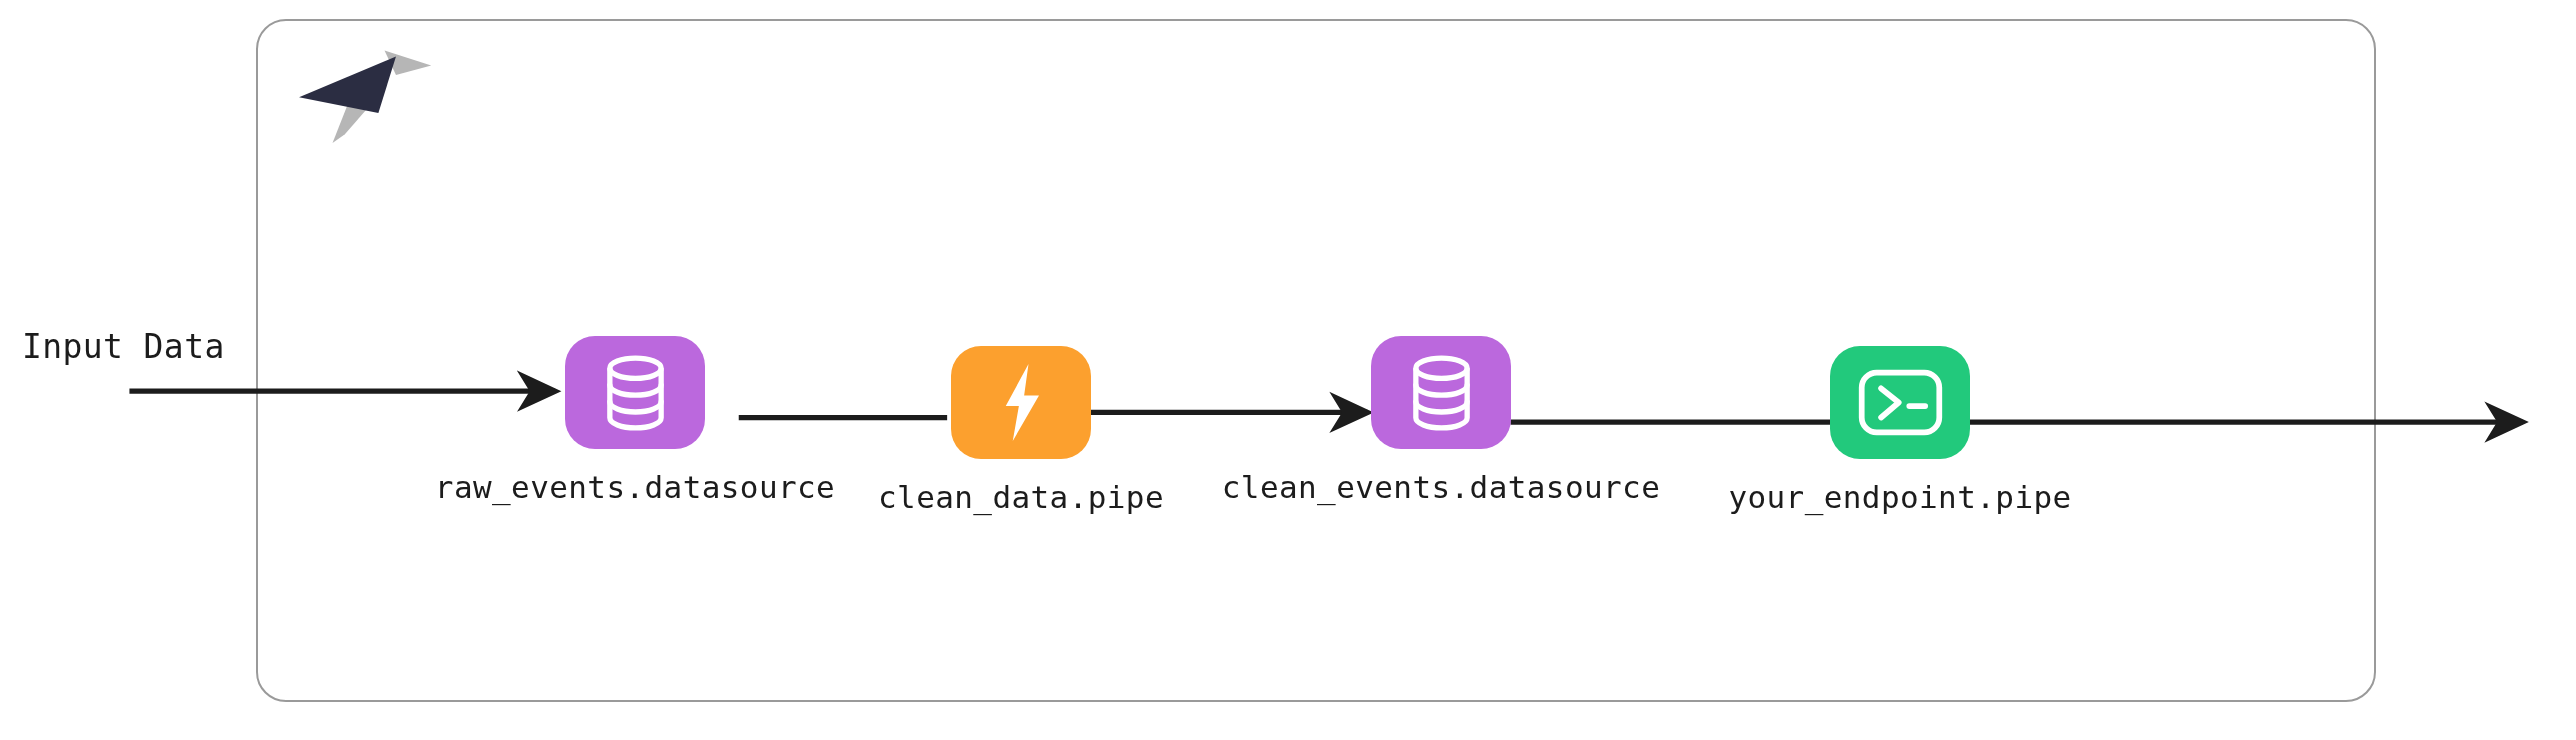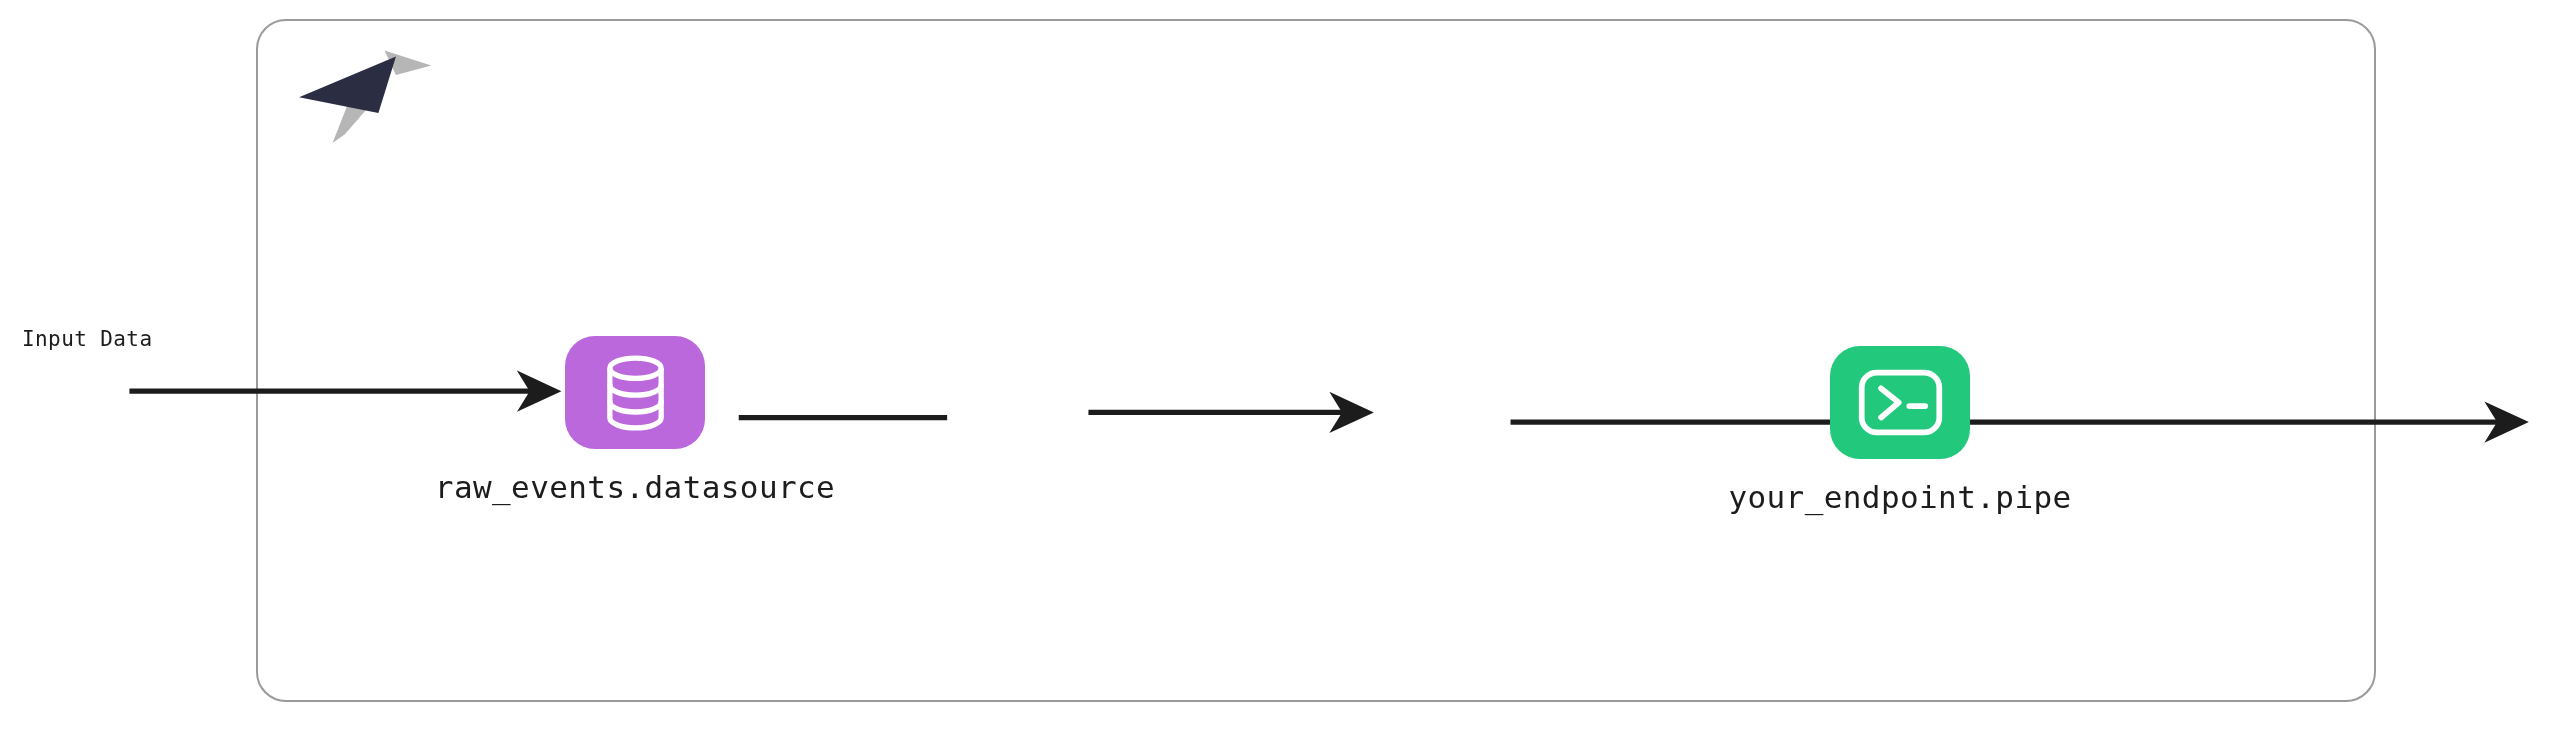--- a/index.html
+++ b/index.html
@@ -81,21 +81,21 @@
   .node-wrap {
     position: absolute;
     width: 140px;
     height: 113px;
     border-radius: 31px;
   }
 
   
   .edge-caption {
     position: absolute;
-    font-size: 21px;
+    font-size: 33px;
     letter-spacing: 0.4px;
     color: #1c1c1c;
     white-space: nowrap;
     font-family: "DejaVu Sans Mono", "Liberation Mono", monospace;
   }
   #caption-input  { left: 22px;   top: 327px; }
   #caption-output { left: 2306px; top: 327px; }
 </style>
 </head>
 <body>
@@ -133,21 +133,40 @@
       <svg width="69" height="78" viewBox="0 0 78 88">
         <ellipse cx="39" cy="16" rx="29" ry="11.5" fill="none" stroke="#ffffff" stroke-width="6" stroke-linecap="round"></ellipse>
         <path d="M10,16 L10,72 A29,11.5 0 0 0 68,72 L68,16" fill="none" stroke="#ffffff" stroke-width="6" stroke-linejoin="round"></path>
         <path d="M10,35 A29,11.5 0 0 0 68,35" fill="none" stroke="#ffffff" stroke-width="6" stroke-linecap="round"></path>
         <path d="M10,54 A29,11.5 0 0 0 68,54" fill="none" stroke="#ffffff" stroke-width="6" stroke-linecap="round"></path>
       </svg>
     </div>
     <div class="node-label">raw_events.datasource</div>
   </div>
 
+  <div class="node-wrap" style="left:951px; top:346px;">
+    <div class="node" style="background:#fca02e;">
+      <svg width="49" height="81" viewBox="0 0 56 92">
+        <path d="M36,2 L10,50 L25,50 L18,90 L48,38 L31,38 Z" fill="#ffffff"></path>
+      </svg>
+    </div>
+    <div class="node-label">clean_data.pipe</div>
+  </div>
 
+  <div class="node-wrap" style="left:1371px; top:336px;">
+    <div class="node" style="background:#bb68dd;">
+      <svg width="69" height="78" viewBox="0 0 78 88">
+        <ellipse cx="39" cy="16" rx="29" ry="11.5" fill="none" stroke="#ffffff" stroke-width="6" stroke-linecap="round"></ellipse>
+        <path d="M10,16 L10,72 A29,11.5 0 0 0 68,72 L68,16" fill="none" stroke="#ffffff" stroke-width="6" stroke-linejoin="round"></path>
+        <path d="M10,35 A29,11.5 0 0 0 68,35" fill="none" stroke="#ffffff" stroke-width="6" stroke-linecap="round"></path>
+        <path d="M10,54 A29,11.5 0 0 0 68,54" fill="none" stroke="#ffffff" stroke-width="6" stroke-linecap="round"></path>
+      </svg>
+    </div>
+    <div class="node-label">clean_events.datasource</div>
+  </div>
 
   <div class="node-wrap" style="left:1830px; top:346px;text-decoration:underline;">
     <div class="node" style="background:#22c97c;">
       <svg width="85" height="67" viewBox="0 0 96 76">
         <rect x="4" y="4" width="88" height="68" rx="17" ry="17" fill="none" stroke="#ffffff" stroke-width="6.5"></rect>
         <path d="M26,22 L46,38 L26,55" fill="none" stroke="#ffffff" stroke-width="6.5" stroke-linecap="round" stroke-linejoin="round"></path>
         <line x1="58" y1="42" x2="76" y2="42" stroke="#ffffff" stroke-width="6.5" stroke-linecap="round"></line>
       </svg>
     </div>
     <div class="node-label">your_endpoint.pipe</div>

